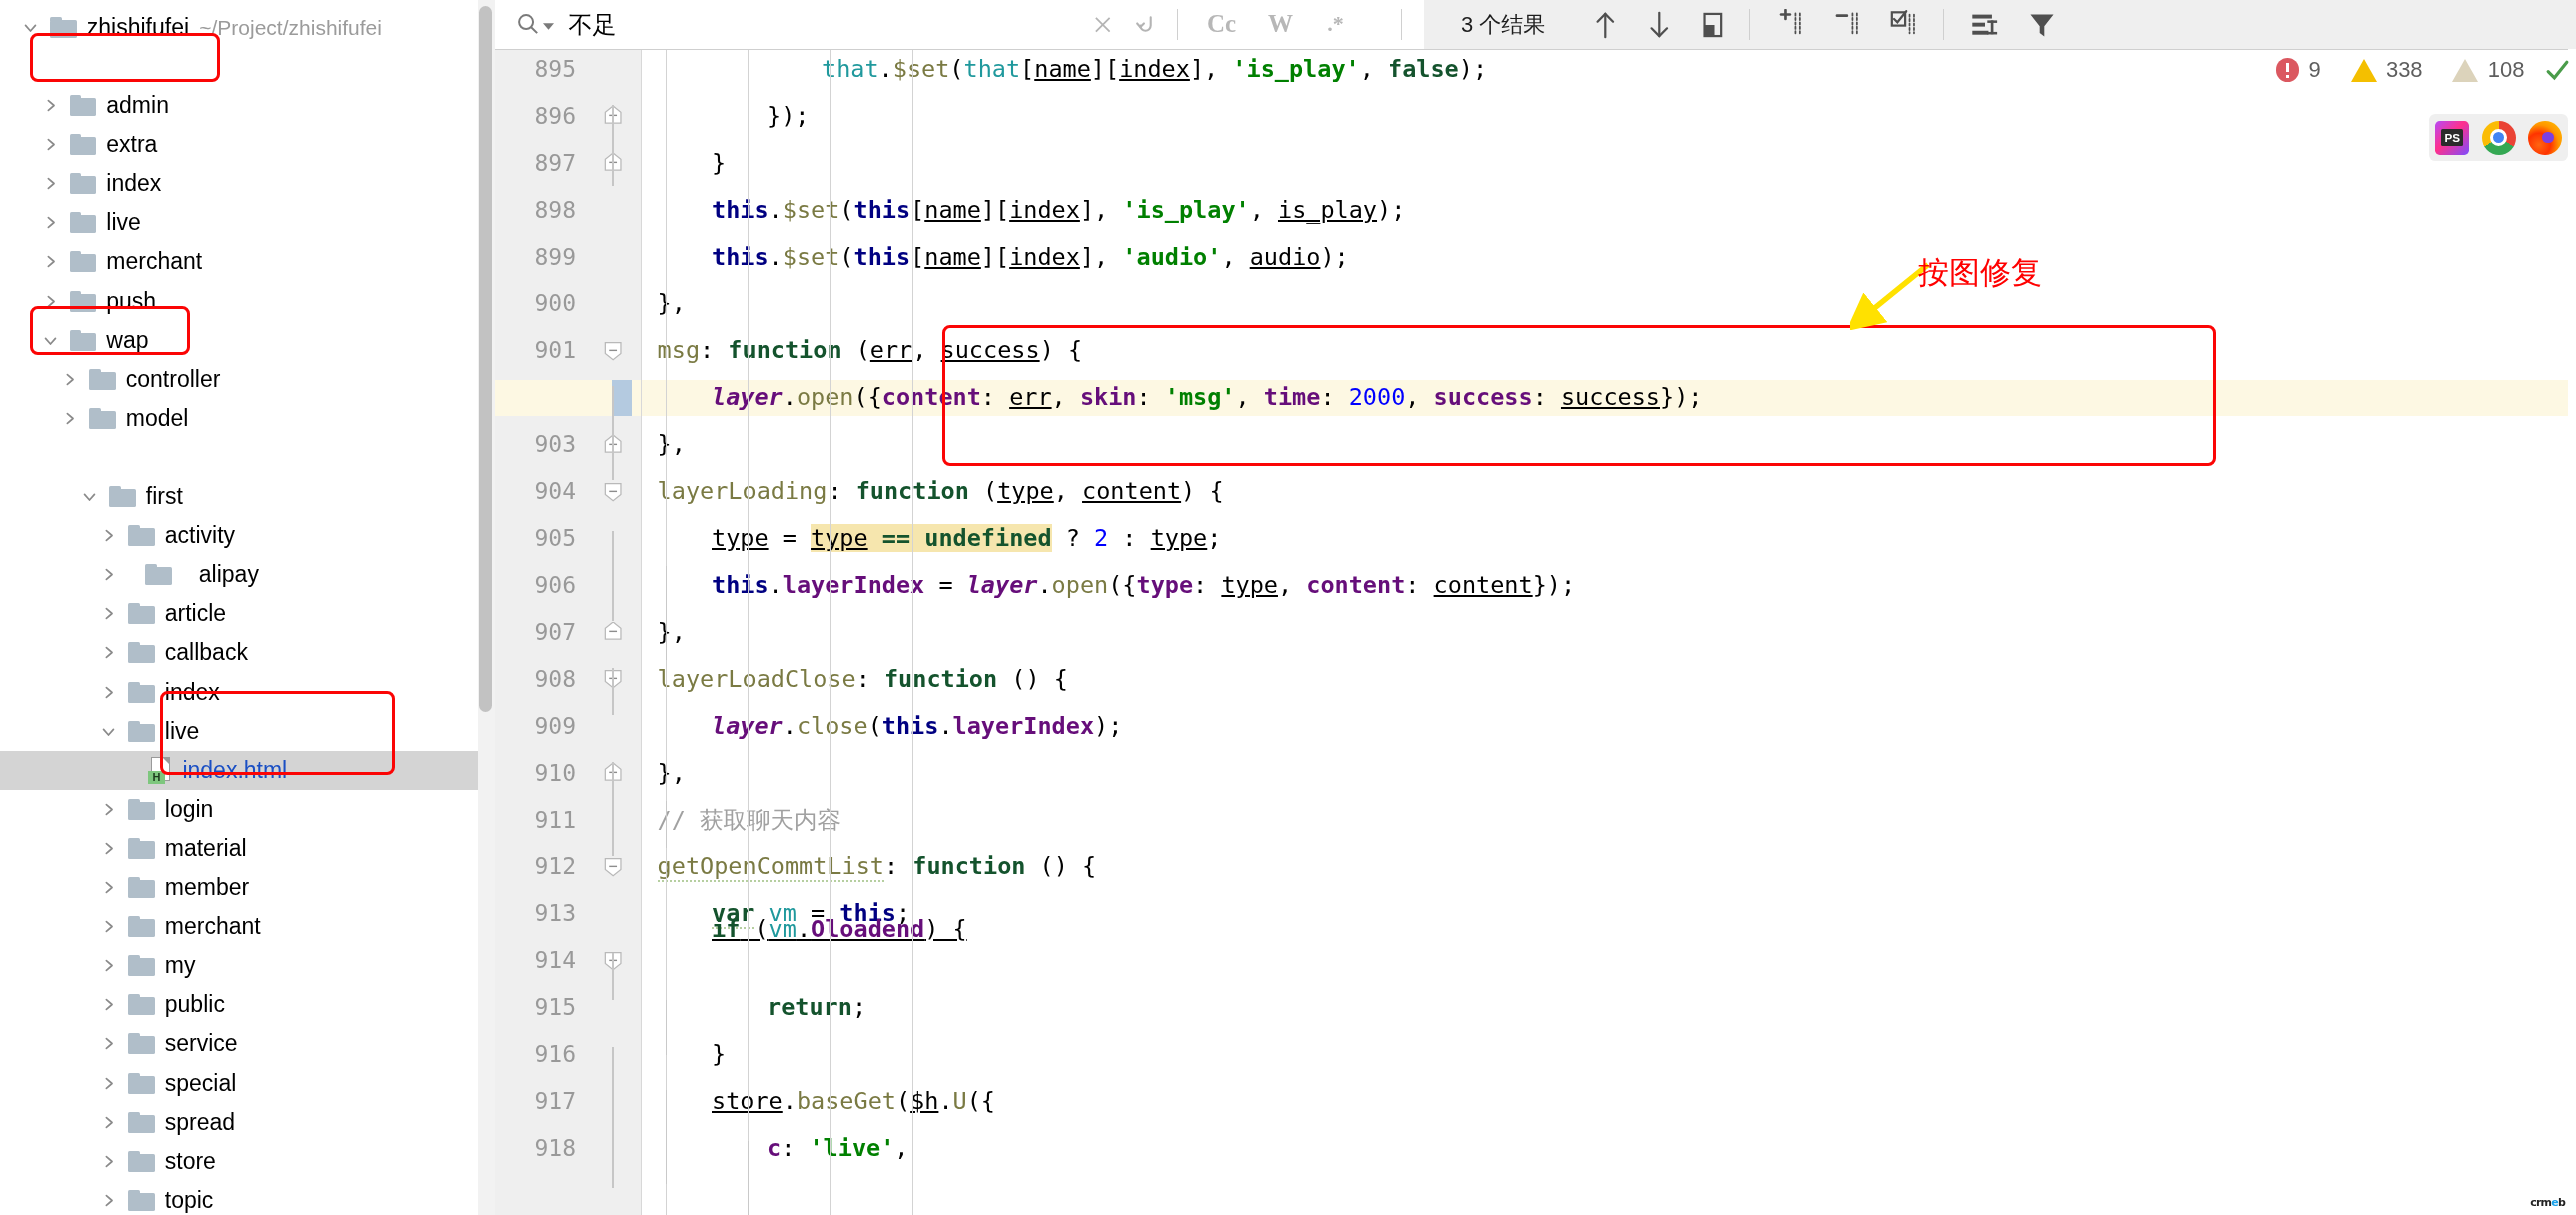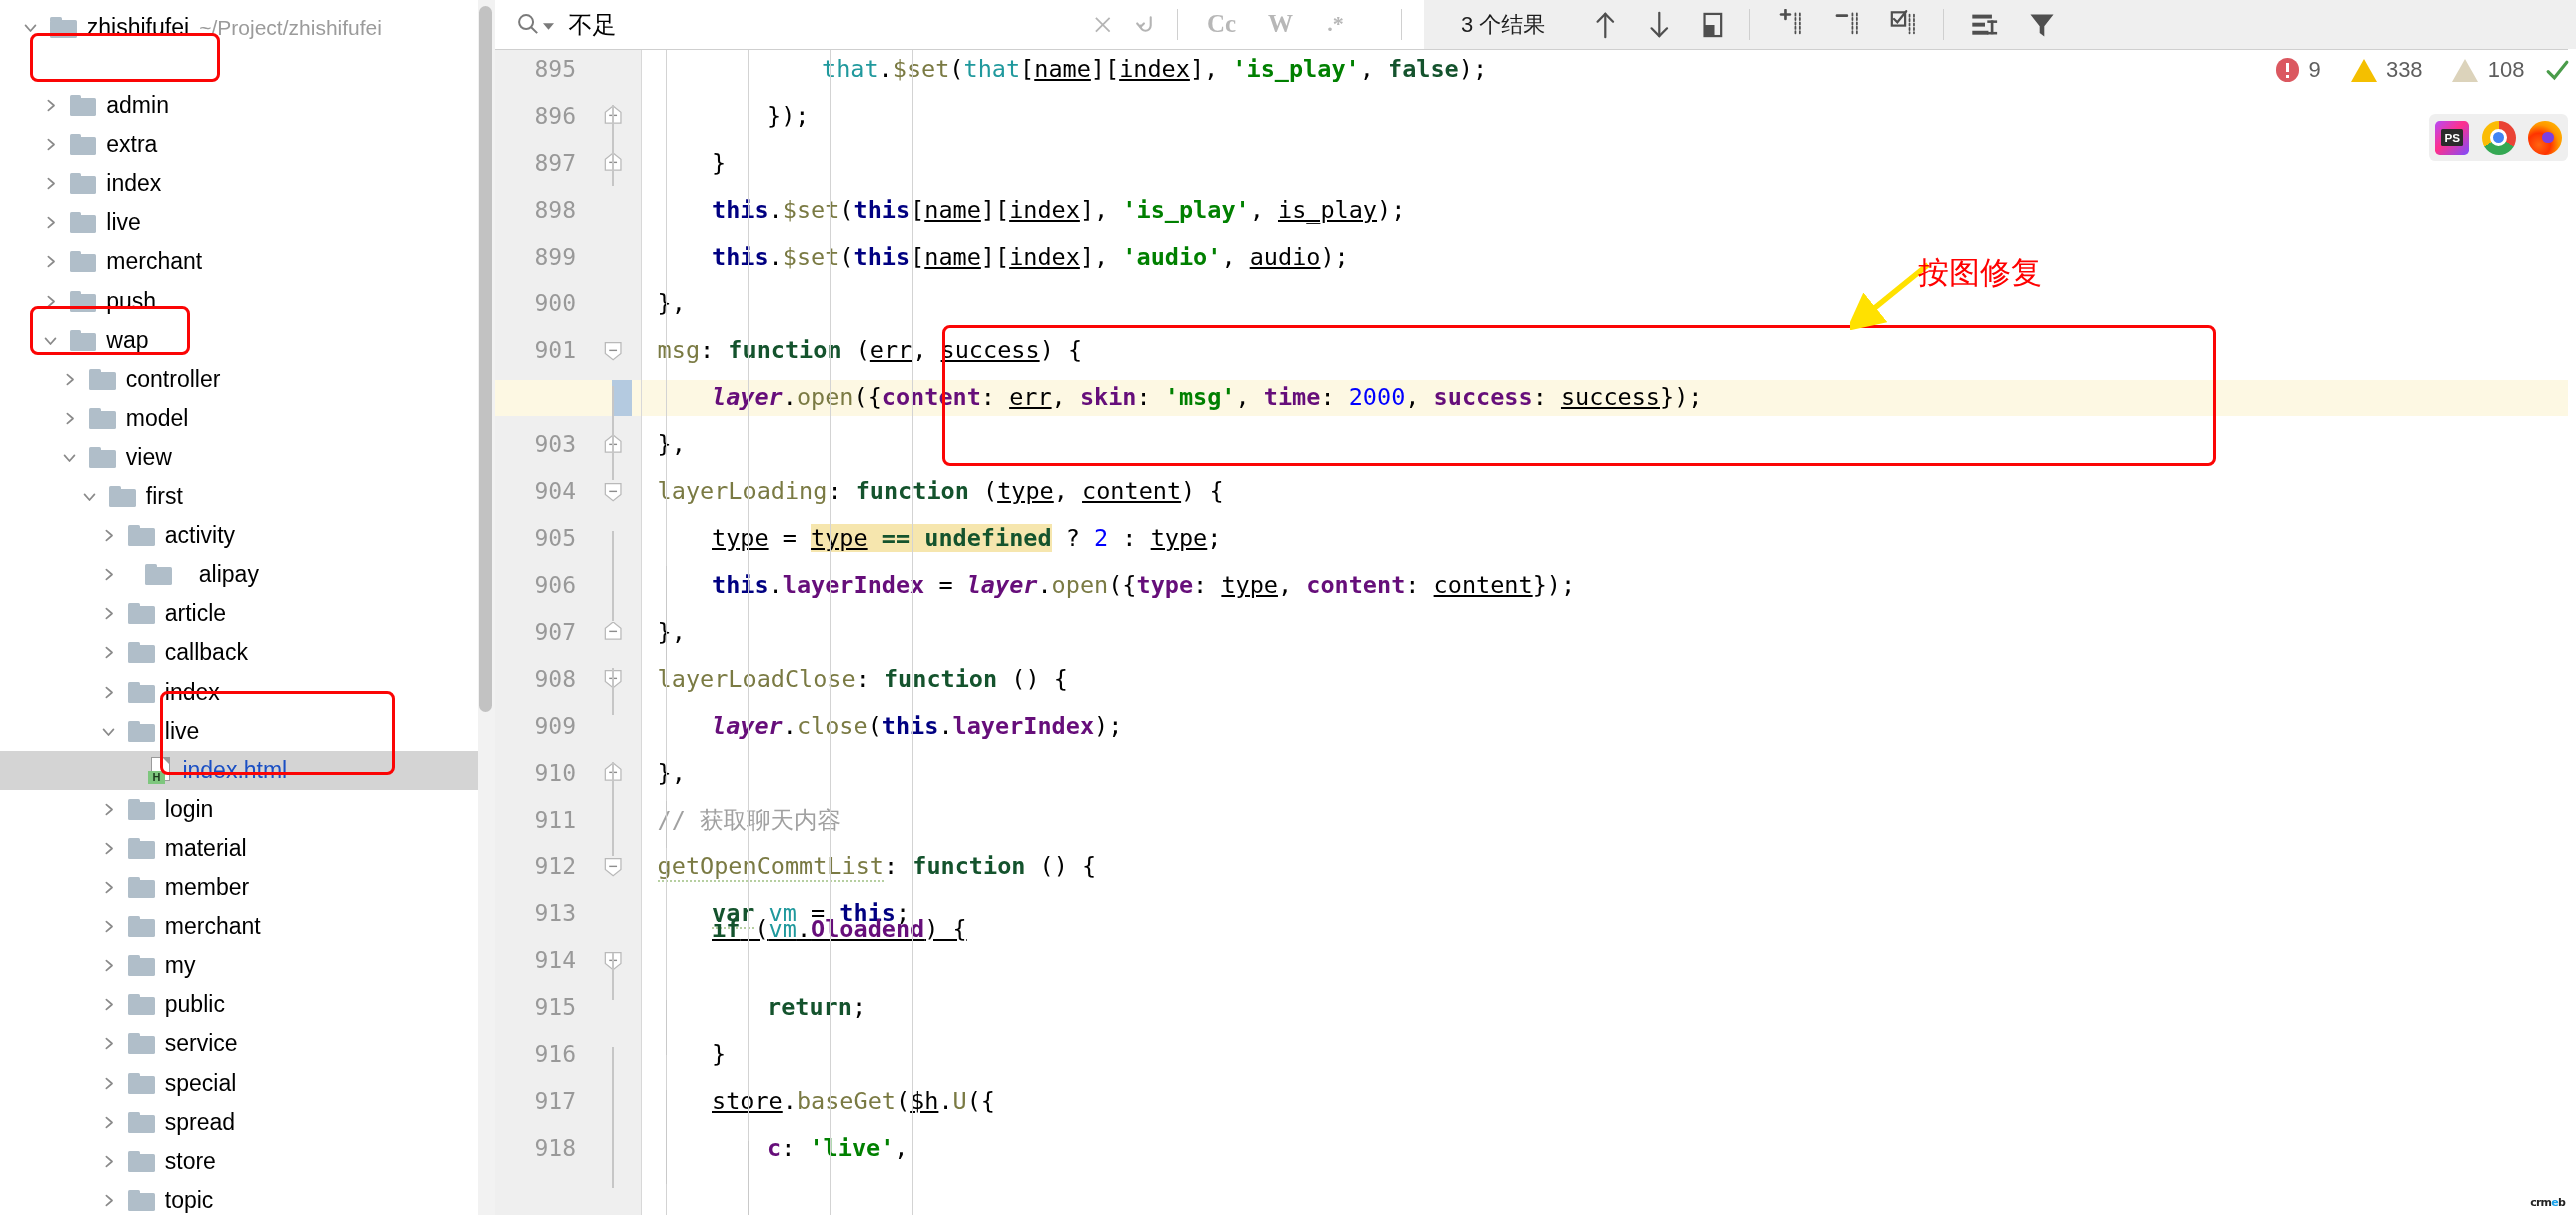--- a/index.html
+++ b/index.html
@@ -280,29 +280,20 @@
         <span class="tree-label">controller</span>
       </div>
       <div class="tree-row" style="position: absolute; left: 0px; right: 0px; top: 399px; padding-left: 50px;">
         <span class="tw">
           <svg width="17" height="17" viewBox="0 0 24 24" fill="none" stroke="#8a8a8a" stroke-width="2.4" stroke-linecap="round" stroke-linejoin="round">
             <polyline points="9,5 17,12 9,19"></polyline>
           </svg>
         </span>
         <span class="folder-ico"></span>
         <span class="tree-label">model</span>
-      </div>
-      <div class="tree-row" style="position: absolute; left: 0px; right: 0px; top: 438px; padding-left: 50px;">
-        <span class="tw">
-          <svg width="17" height="17" viewBox="0 0 24 24" fill="none" stroke="#8a8a8a" stroke-width="2.4" stroke-linecap="round" stroke-linejoin="round">
-            <polyline points="5,9 12,17 19,9"></polyline>
-          </svg>
-        </span>
-        <span class="folder-ico"></span>
-        <span class="tree-label">view</span>
       </div>
       <div class="tree-row" style="position: absolute; left: 0px; right: 0px; top: 477px; padding-left: 70px;">
         <span class="tw">
           <svg width="17" height="17" viewBox="0 0 24 24" fill="none" stroke="#8a8a8a" stroke-width="2.4" stroke-linecap="round" stroke-linejoin="round">
             <polyline points="5,9 12,17 19,9"></polyline>
           </svg>
         </span>
         <span class="folder-ico"></span>
         <span class="tree-label">first</span>
       </div>

